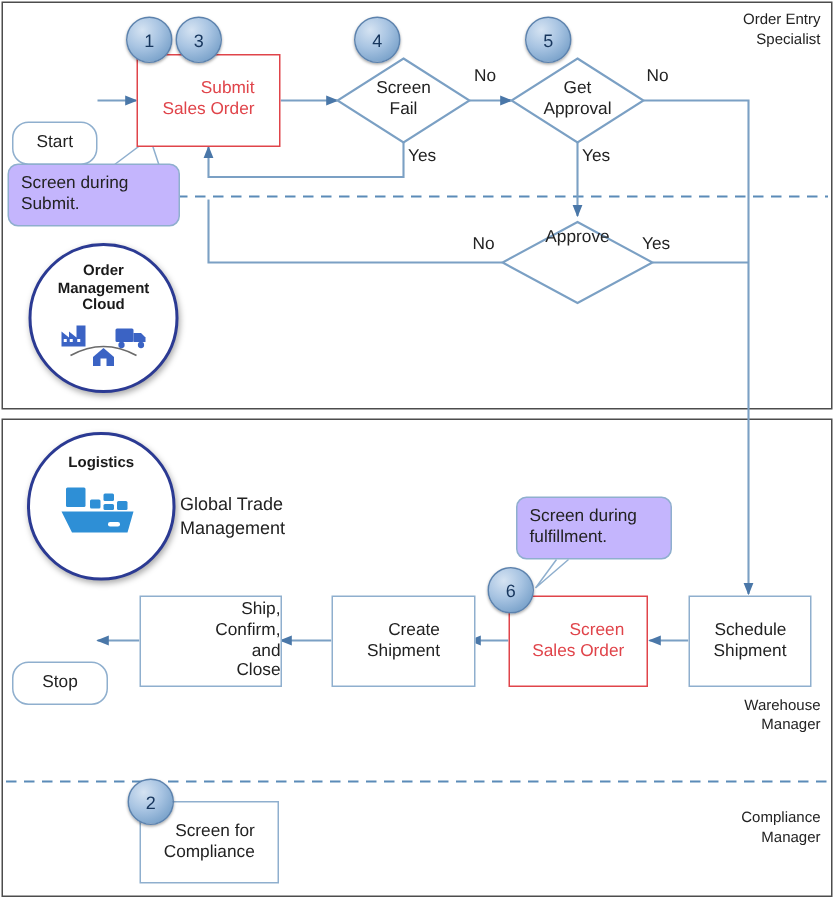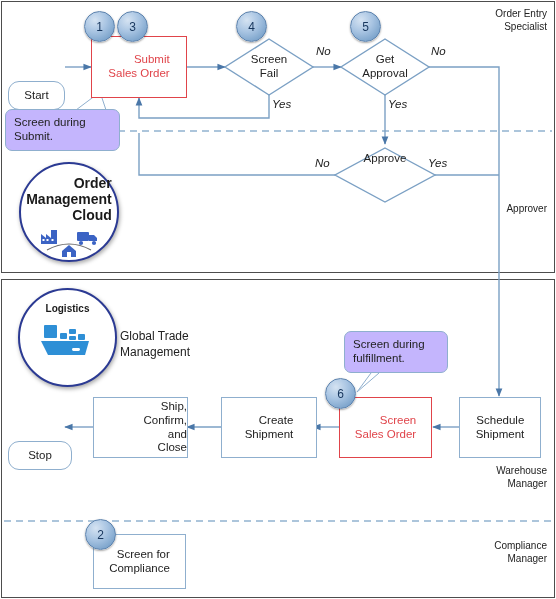--- a/index.html
+++ b/index.html
@@ -23,21 +23,20 @@
   .proc.highlight{border:1.3px solid #e0444a;color:#e0444a;}
   .term{border:1px solid #8fafce;border-radius:11px;margin-top:28px;}
   .diamond-label{
     position:absolute;display:flex;align-items:center;justify-content:center;
     text-align:center;font-size:11.5px;color:#222;line-height:1.18;
     pointer-events:none;
   }
   .edge-label{
     position:absolute;font-size:11.5px;color:#222;background:transparent;
     white-space:nowrap;
-    font-style:italic;
   }
   .lane-label{
     position:absolute;font-size:10px;color:#222;text-align:right;
     line-height:1.25;white-space:pre-line;
   }
   .callout{
     position:absolute;box-sizing:border-box;
     border:1px solid #8fafce;border-radius:7px;background:#c4b5fd;
     font-size:11.5px;color:#222;line-height:1.25;
     padding:5px 7px 5px 8px;
@@ -50,21 +49,21 @@
     border:1px solid #5c82ad;
     box-shadow:0 1px 2px rgba(0,0,0,.35);
   }
   .cloud-badge,.logi-badge{
     position:absolute;border-radius:50%;background:#fff;
     border:2px solid #2b3a93;
     box-shadow:1px 2px 4px rgba(0,0,0,.35);
     display:flex;flex-direction:column;align-items:center;
   }
   .cloud-title{
-    font-size:14px;font-weight:bold;color:#1a1a1a;text-align:right;
+    font-size:10px;font-weight:bold;color:#1a1a1a;text-align:center;
     line-height:1.15;margin-top:11px;white-space:pre-line;
   }
   .logi-title{
     font-size:10px;font-weight:bold;color:#1a1a1a;text-align:center;
     margin-top:13px;
   }
   .gtm-label{position:absolute;font-size:12px;color:#222;line-height:1.3;white-space:pre-line;}
   .panel{position:absolute;box-sizing:border-box;border:1.4px solid #4d4d4d;background:transparent;}
 </style>
 </head>
@@ -151,21 +150,20 @@
 
   <div class="edge-label" style="left:316px;top:45px;">No</div>
   <div class="edge-label" style="left:272px;top:98px;">Yes</div>
   <div class="edge-label" style="left:431px;top:45px;">No</div>
   <div class="edge-label" style="left:388px;top:98px;">Yes</div>
   <div class="edge-label" style="left:315px;top:157px;">No</div>
   <div class="edge-label" style="left:428px;top:157px;">Yes</div>
 
   <div class="lane-label" style="left:419px;top:8px;width:128px;">Order Entry
 Specialist</div>
-  <div class="lane-label" style="left:419px;top:203px;width:128px;">Approver</div>
   <div class="lane-label" style="left:419px;top:465px;width:128px;">Warehouse
 Manager</div>
   <div class="lane-label" style="left:419px;top:540px;width:128px;">Compliance
 Manager</div>
 
   <div class="callout" style="left:5px;top:109px;width:115px;height:42px;white-space:pre-line;">Screen during
 Submit.</div>
 
   <div class="callout" style="left:344px;top:331px;width:104px;height:42px;white-space:pre-line;">Screen during
 fulfillment.</div>

